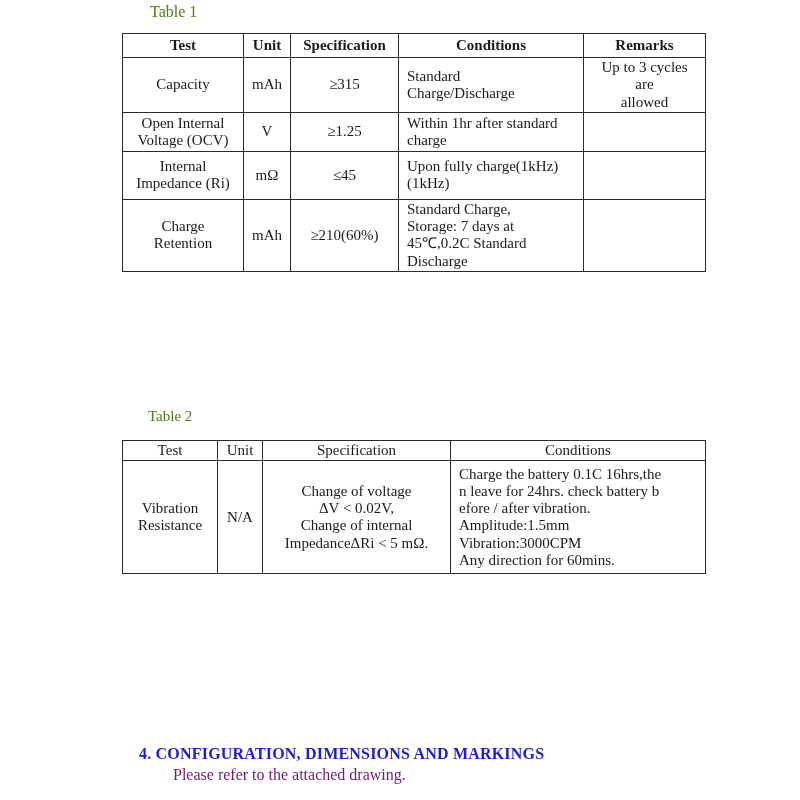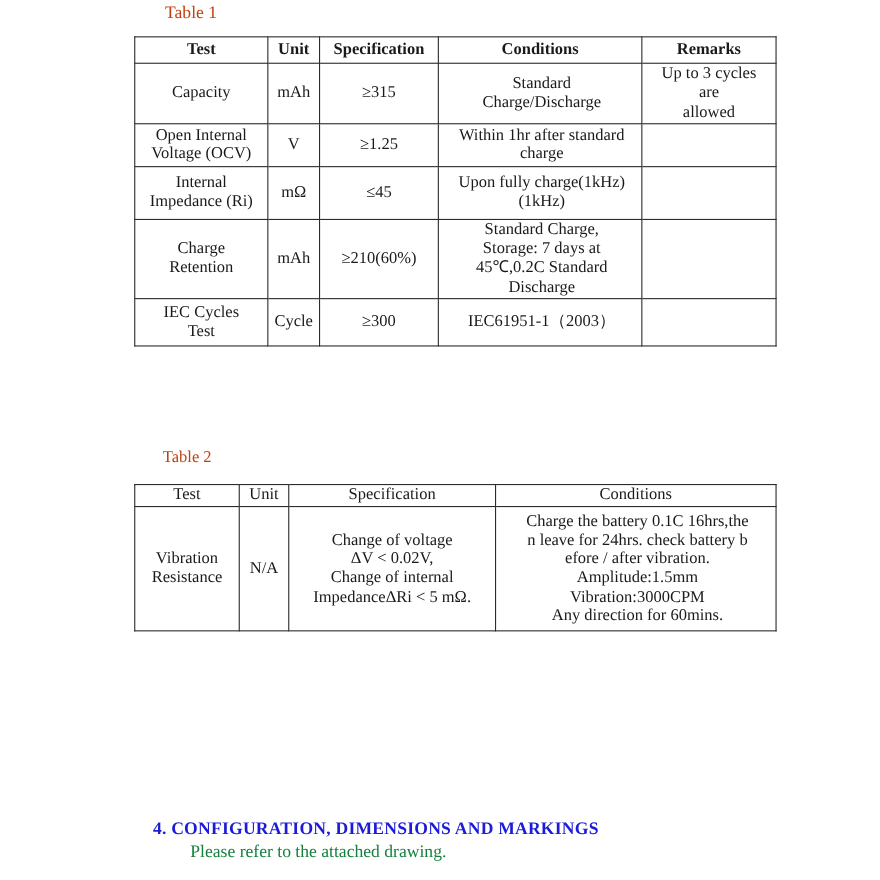--- a/index.html
+++ b/index.html
@@ -5,48 +5,48 @@
   html, body { margin: 0; padding: 0; }
   body {
     width: 800px; height: 800px;
     background: #ffffff;
     color: #1a1a1a;
     font-family: "Liberation Serif", serif;
     position: relative;
     overflow: hidden;
   }
   .abs { position: absolute; }
-  .tbl-label { font-size: 16px; color: #c2410c; }
+  .tbl-label { font-size: 16px; color: #4d7c0f; }
 
   table {
     border-collapse: collapse;
     table-layout: fixed;
     background: #fff;
   }
   td, th {
     border: 1.5px solid #2b2b2b;
     font-size: 15px;
     line-height: 1.15;
     padding: 1px 5px;
     vertical-align: middle;
     text-align: center;
     white-space: pre-line;
     overflow: hidden;
     font-weight: normal;
   }
   #table1 th { font-weight: bold; }
-  .cond { text-align: center; padding-left: 8px; }
+  .cond { text-align: left; padding-left: 8px; }
   .unit { word-break: break-all; }
 
   #section-heading {
     font-size: 16px;
     font-weight: bold;
     letter-spacing: 0.2px;
   }
-  #section-note { font-size: 16px; color: #15803d; }
+  #section-note { font-size: 16px; color: #701a75; }
 </style>
 </head>
 <body>
 
 <div class="abs tbl-label" style="left:150px; top:3px;">Table 1</div>
 
 <table id="table1" class="abs" style="left:122px; top:33px; width:583px;">
   <colgroup>
     <col style="width:121px">
       <col style="width:47px">
@@ -94,28 +94,20 @@
     <td>Charge
 Retention</td>
     <td class="unit">mAh</td>
     <td>≥210(60%)</td>
     <td class="cond">Standard Charge,
 Storage: 7 days at
 45℃,0.2C Standard
 Discharge</td>
     <td></td>
   </tr>
-  <tr style="height:43px">
-    <td>IEC Cycles
-Test</td>
-    <td class="unit">Cycle</td>
-    <td>≥300</td>
-    <td class="cond">IEC61951-1（2003）</td>
-    <td></td>
-  </tr>
 </tbody>
   </table>
 
 <div class="abs tbl-label" style="left:148px; top:408px; font-size:15px;">Table 2</div>
 
 <table id="table2" class="abs" style="left:122px; top:440px; width:583px;">
   <colgroup>
     <col style="width:95px">
       <col style="width:45px">
       <col style="width:188px">

